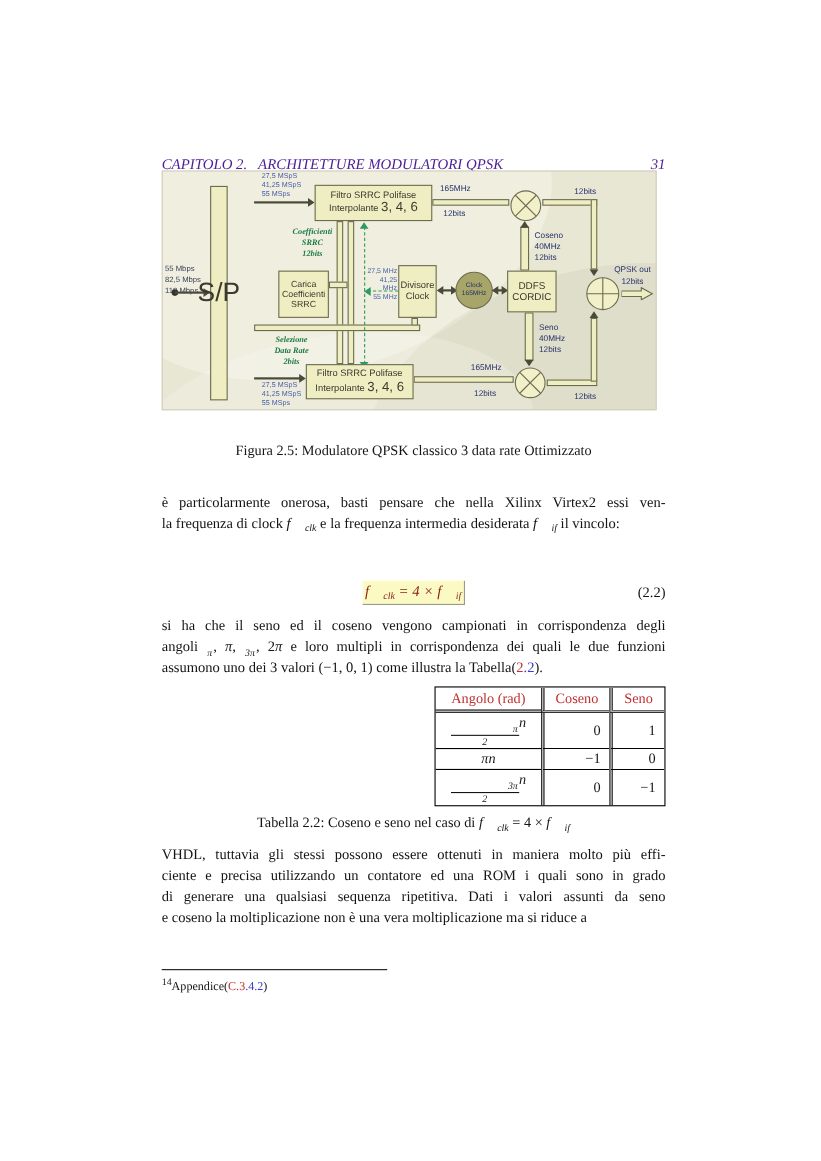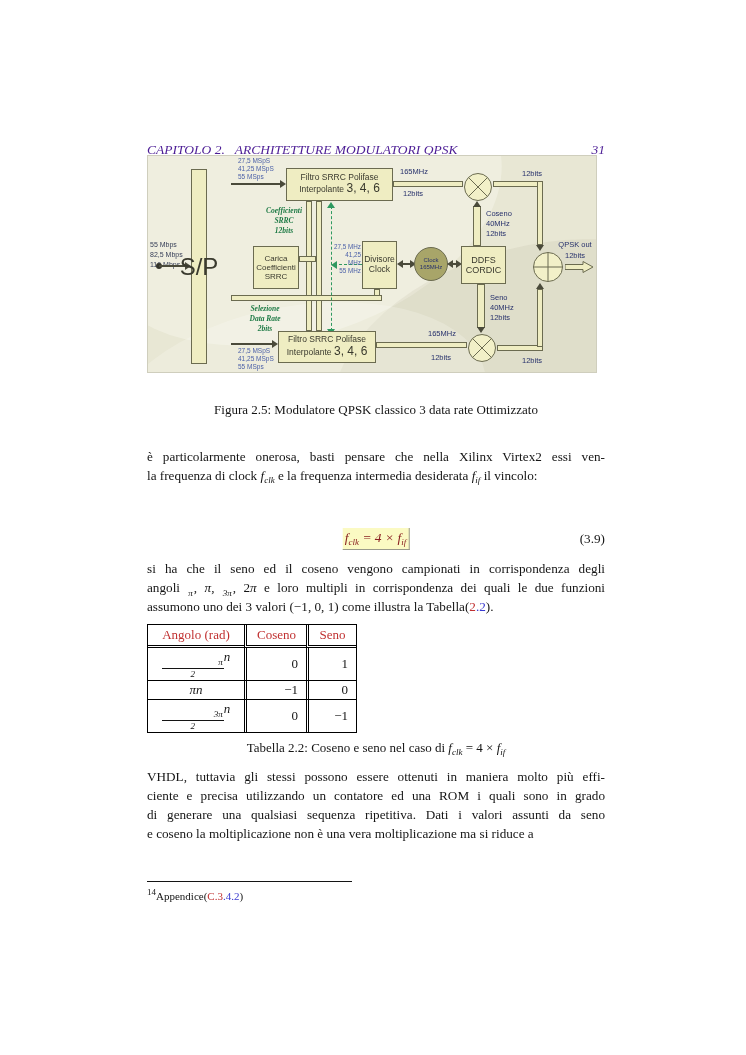--- a/index.html
+++ b/index.html
@@ -52,38 +52,38 @@
   .dot { position:absolute; width:6px; height:6px; border-radius:50%; background:#33332a; }
   .circ { position:absolute; }
   
   .col { position:absolute; left:147px; width:458px; }
   .jline { font-size:13.2px; line-height:19px; height:19px; overflow:hidden;
            text-align:justify; text-align-last:justify; }
   .jline.end { text-align-last:left; }
   .jline.indent { padding-left:15px; }
   .caption { font-size:13px; text-align:center; }
   .mi { font-style:italic; }
-  .msub { font-style:italic; font-size:9px; vertical-align:-3px; }
+  .msub { font-style:italic; font-size:9px; vertical-align:-3px;margin-left:13px; }
   .sup { font-size:9px; vertical-align:5px; }
   .supd { color:#222A66; }
   .link { color:#3A3AD0; }
   .refr { color:#C03030; }
   .refb { color:#3A3AD0; }
   .frac { display:inline-flex; flex-direction:column; align-items:center;
           vertical-align:-4px; line-height:1; font-size:9px; font-style:italic; }
   .frac .num { border-bottom:1px solid #141414; padding:0 1px 1px 1px; }
   .frac .den { padding-top:1px; }
   
   .eqrow { position:absolute; left:147px; top:528px; width:458px; height:24px; }
   .eqbox { position:absolute; left:50%; transform:translateX(-50%);
            background:#FBFAC3; border-right:1px solid #9a9a8a; border-bottom:1px solid #9a9a8a;
            padding:2px 2px; font-size:13.5px; color:#8B2222; font-style:italic; }
   .eqno { position:absolute; right:0; top:3px; font-size:13.2px; color:#141414; }
   
-  .tblwrap { position:absolute; left:147px; top:624px; width:458px; display:flex; justify-content:flex-start; }
+  .tblwrap { position:absolute; left:147px; top:624px; width:458px; display:flex; justify-content:flex-end; }
   table.vals { border-collapse:separate; border-spacing:0; border:1px solid #000; font-size:13px; }
   table.vals th { color:#C03030; font-weight:normal; border-bottom:3px double #000; padding:2px 8px; }
   table.vals td { padding:1px 8px; height:19px; }
   table.vals .csep { border-left:3px double #000; }
   table.vals tr + tr td { border-top:1px solid #000; }
   table.vals .ang { text-align:center; width:96px; }
   table.vals .num { text-align:right; width:62px; }
   table.vals .num2 { text-align:right; width:50px; }
   
   .fnrule { position:absolute; left:147px; top:881px; width:205px; height:1px; background:#141414; }
@@ -264,21 +264,21 @@
 
   <div class="col caption" style="top:402px">Figura 2.5: Modulatore QPSK classico 3 data rate Ottimizzato</div>
 
   <div class="col" style="top:447px">
     <div class="jline">è particolarmente onerosa, basti pensare che nella Xilinx Virtex2 essi ven-</div>
     <div class="jline end"><span>la frequenza di clock </span><span class="mi">f</span><span class="msub">clk</span><span> e la frequenza intermedia desiderata </span><span class="mi">f</span><span class="msub">if</span><span> il vincolo:</span></div>
   </div>
 
   <div class="eqrow">
     <span class="eqbox"><span class="mi">f</span><span class="msub">clk</span><span> = 4 × </span><span class="mi">f</span><span class="msub">if</span></span>
-    <span class="eqno">(3.9)</span>
+    <span class="eqno">(2.2)</span>
   </div>
 
   <div class="col" style="top:559px">
     <div class="jline">si ha che il seno ed il coseno vengono campionati in corrispondenza degli</div>
     <div class="jline"><span>angoli </span><span class="frac">
           <span class="num">π</span>
         </span><span>, </span><span class="mi">π</span><span>, </span><span class="frac">
           <span class="num">3π</span>
         </span><span>, 2</span><span class="mi">π</span><span> e loro multipli in corrispondenza dei quali le due funzioni</span></div>
     <div class="jline end"><span>assumono uno dei 3 valori (−1, 0, 1) come illustra la Tabella(</span><span class="refr">2</span><span class="refb">.2</span><span>).</span></div>

